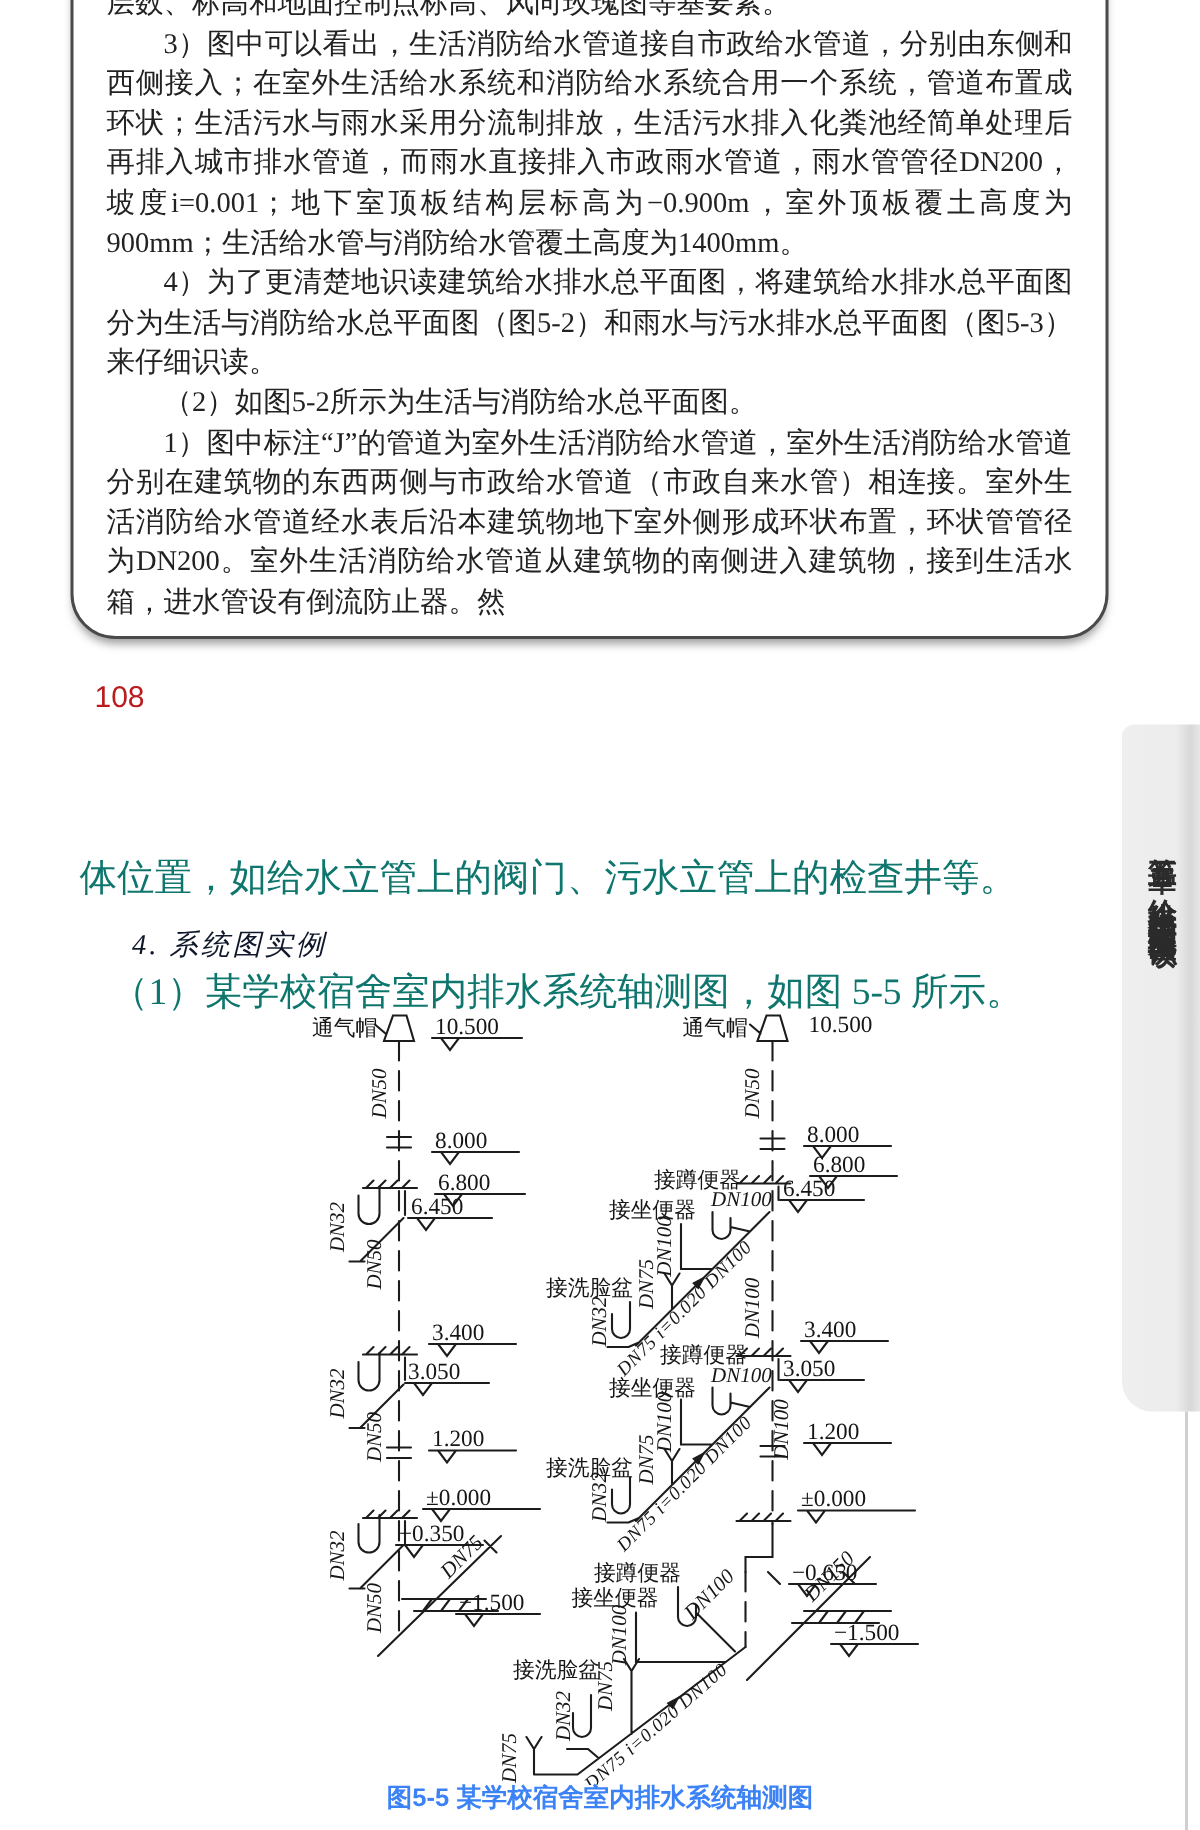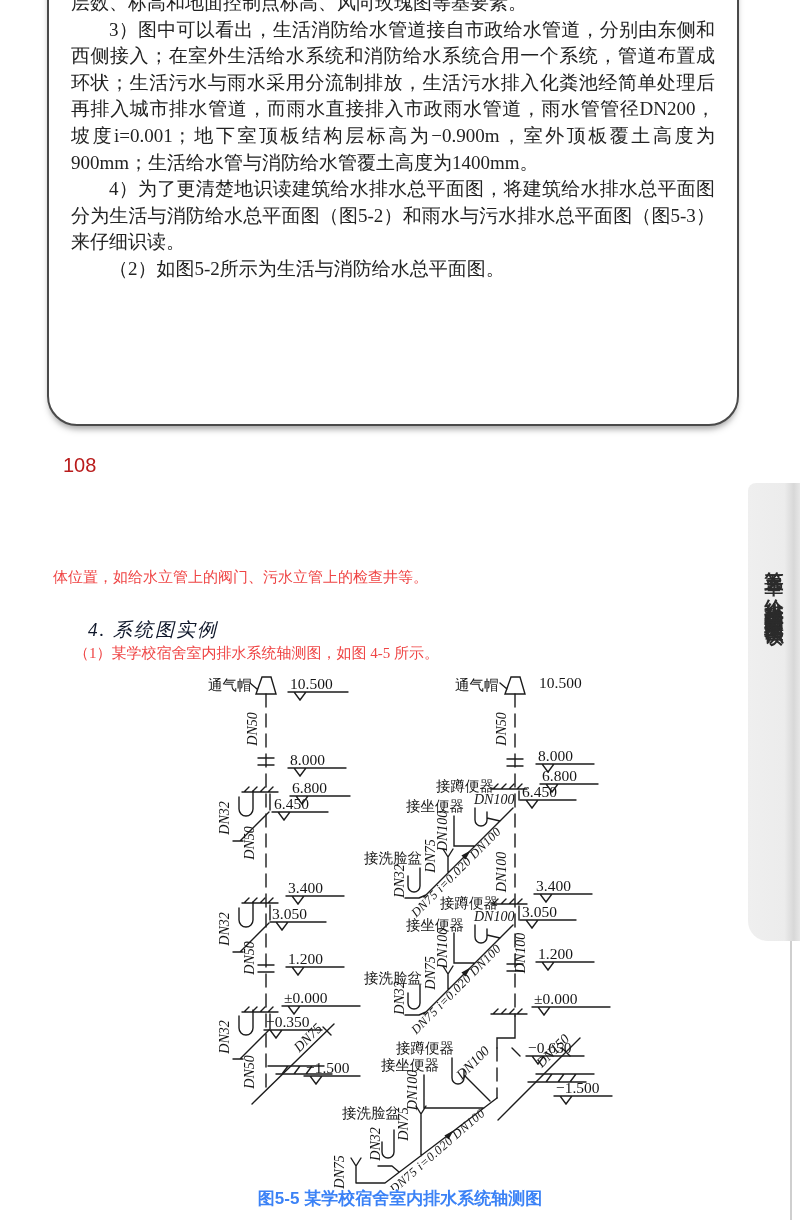--- a/index.html
+++ b/index.html
@@ -19,21 +19,21 @@
 
   
   .chapter-tab{position:absolute;right:0;top:483px;width:52px;height:458px;
        background:linear-gradient(to right,#efefef 0%,#ececec 70%,#d8d8d8 88%,#e7e7e7 100%);
        border-radius:8px 0 0 20px;}
   .chapter-tab-text{writing-mode:vertical-rl;font-family:"Liberation Sans",sans-serif;
        font-size:19px;font-weight:600;letter-spacing:2px;color:#2b2b2b;
        position:absolute;top:74px;left:50%;transform:translateX(-50%);white-space:nowrap;}
   .edge-line{position:absolute;right:8px;top:941px;width:2px;height:279px;background:#cfcfcf;}
 
-  .body-line{position:absolute;margin:0;font-size:15px;color:#ef4444;}
+  .body-line{position:absolute;margin:0;font-size:25px;color:#0f766e;}
   .l1{left:53px;top:568px;}
   .body-heading{position:absolute;margin:0;left:88px;top:617px;font-size:19px;
        font-style:italic;letter-spacing:2px;color:#0f172a;}
   .l2{left:74px;top:644px;}
 
   .figure-caption{position:absolute;margin:0;left:100px;top:1187px;width:600px;
        text-align:center;font-family:"Liberation Sans",sans-serif;font-weight:700;
        font-size:17px;color:#3b82f6;}
 
   svg.diagram{position:absolute;left:185px;top:660px;}
@@ -49,32 +49,33 @@
 </head>
 <body>
 
 <div class="page">
 
   <section class="excerpt-box">
     <p>层数、标高和地面控制点标高、风向玫瑰图等基要素。</p>
     <p class="ind">3）图中可以看出，生活消防给水管道接自市政给水管道，分别由东侧和西侧接入；在室外生活给水系统和消防给水系统合用一个系统，管道布置成环状；生活污水与雨水采用分流制排放，生活污水排入化粪池经简单处理后再排入城市排水管道，而雨水直接排入市政雨水管道，雨水管管径DN200，坡度i=0.001；地下室顶板结构层标高为−0.900m，室外顶板覆土高度为900mm；生活给水管与消防给水管覆土高度为1400mm。</p>
     <p class="ind">4）为了更清楚地识读建筑给水排水总平面图，将建筑给水排水总平面图分为生活与消防给水总平面图（图5-2）和雨水与污水排水总平面图（图5-3）来仔细识读。</p>
     <p class="ind">（2）如图5-2所示为生活与消防给水总平面图。</p>
+    <p class="ind">1）图中标注“J”的管道为室外生活消防给水管道，室外生活消防给水管道分别在建筑物的东西两侧与市政给水管道（市政自来水管）相连接。室外生活消防给水管道经水表后沿本建筑物地下室外侧形成环状布置，环状管管径为DN200。室外生活消防给水管道从建筑物的南侧进入建筑物，接到生活水箱，进水管设有倒流防止器。然</p>
   </section>
 
   <div class="page-number">108</div>
 
   <aside class="chapter-tab">
     <span class="chapter-tab-text">第五章　给水排水与消防工程施工图识读</span>
   </aside>
   <div class="edge-line"></div>
 
   <p class="body-line l1">体位置，如给水立管上的阀门、污水立管上的检查井等。</p>
   <p class="body-heading">4. 系统图实例</p>
-  <p class="body-line l2">（1）某学校宿舍室内排水系统轴测图，如图 4-5 所示。</p>
+  <p class="body-line l2">（1）某学校宿舍室内排水系统轴测图，如图 5-5 所示。</p>
 
   <svg class="diagram" width="490" height="530" viewBox="185 660 490 530">
 
     <path class="dashed" d="M266,694 V1089"></path>
     <path d="
       M256,694 L276,694 L271,677 L262,677 Z
       M250,683 L257,689
       M258,758 H274 M258,765 H274
       M253,791 V809 A7 7 0 0 1 239,809 V797
       M240,841 L269,812 M233,841 H243

